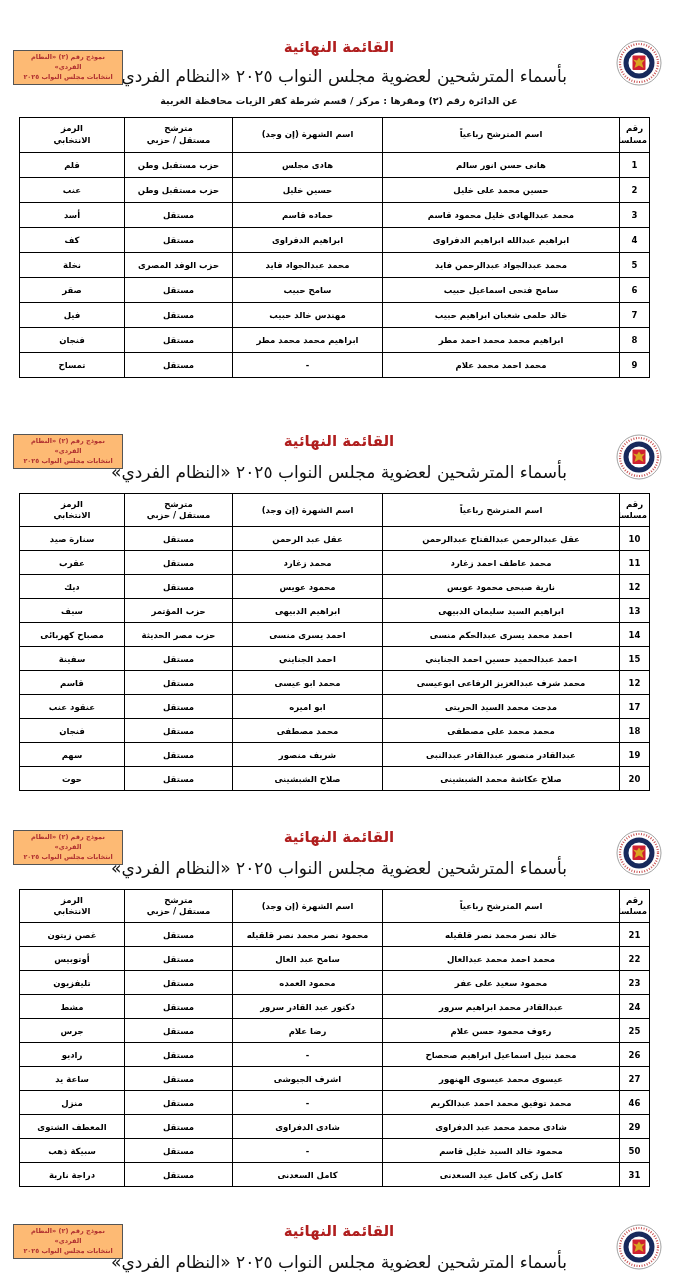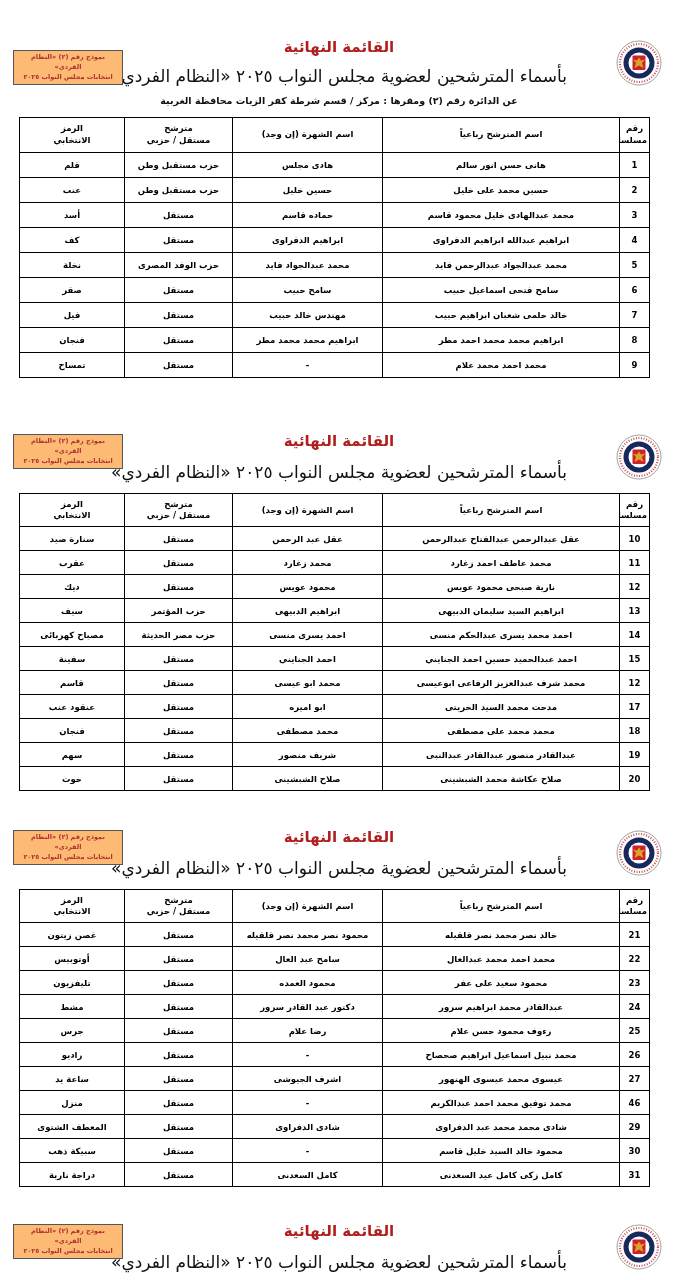--- a/index.html
+++ b/index.html
@@ -359,21 +359,21 @@
           <td>منزل</td>
         </tr>
         <tr>
           <td>29</td>
           <td>شادى محمد محمد عبد الدفراوى</td>
           <td>شادى الدفراوى</td>
           <td>مستقل</td>
           <td>المعطف الشتوى</td>
         </tr>
         <tr>
-          <td>30</td>
+          <td>50</td>
           <td>محمود خالد السيد خليل قاسم</td>
           <td>-</td>
           <td>مستقل</td>
           <td>سبيكة ذهب</td>
         </tr>
         <tr>
           <td>31</td>
           <td>كامل زكى كامل عيد السعدنى</td>
           <td>كامل السعدنى</td>
           <td>مستقل</td>

